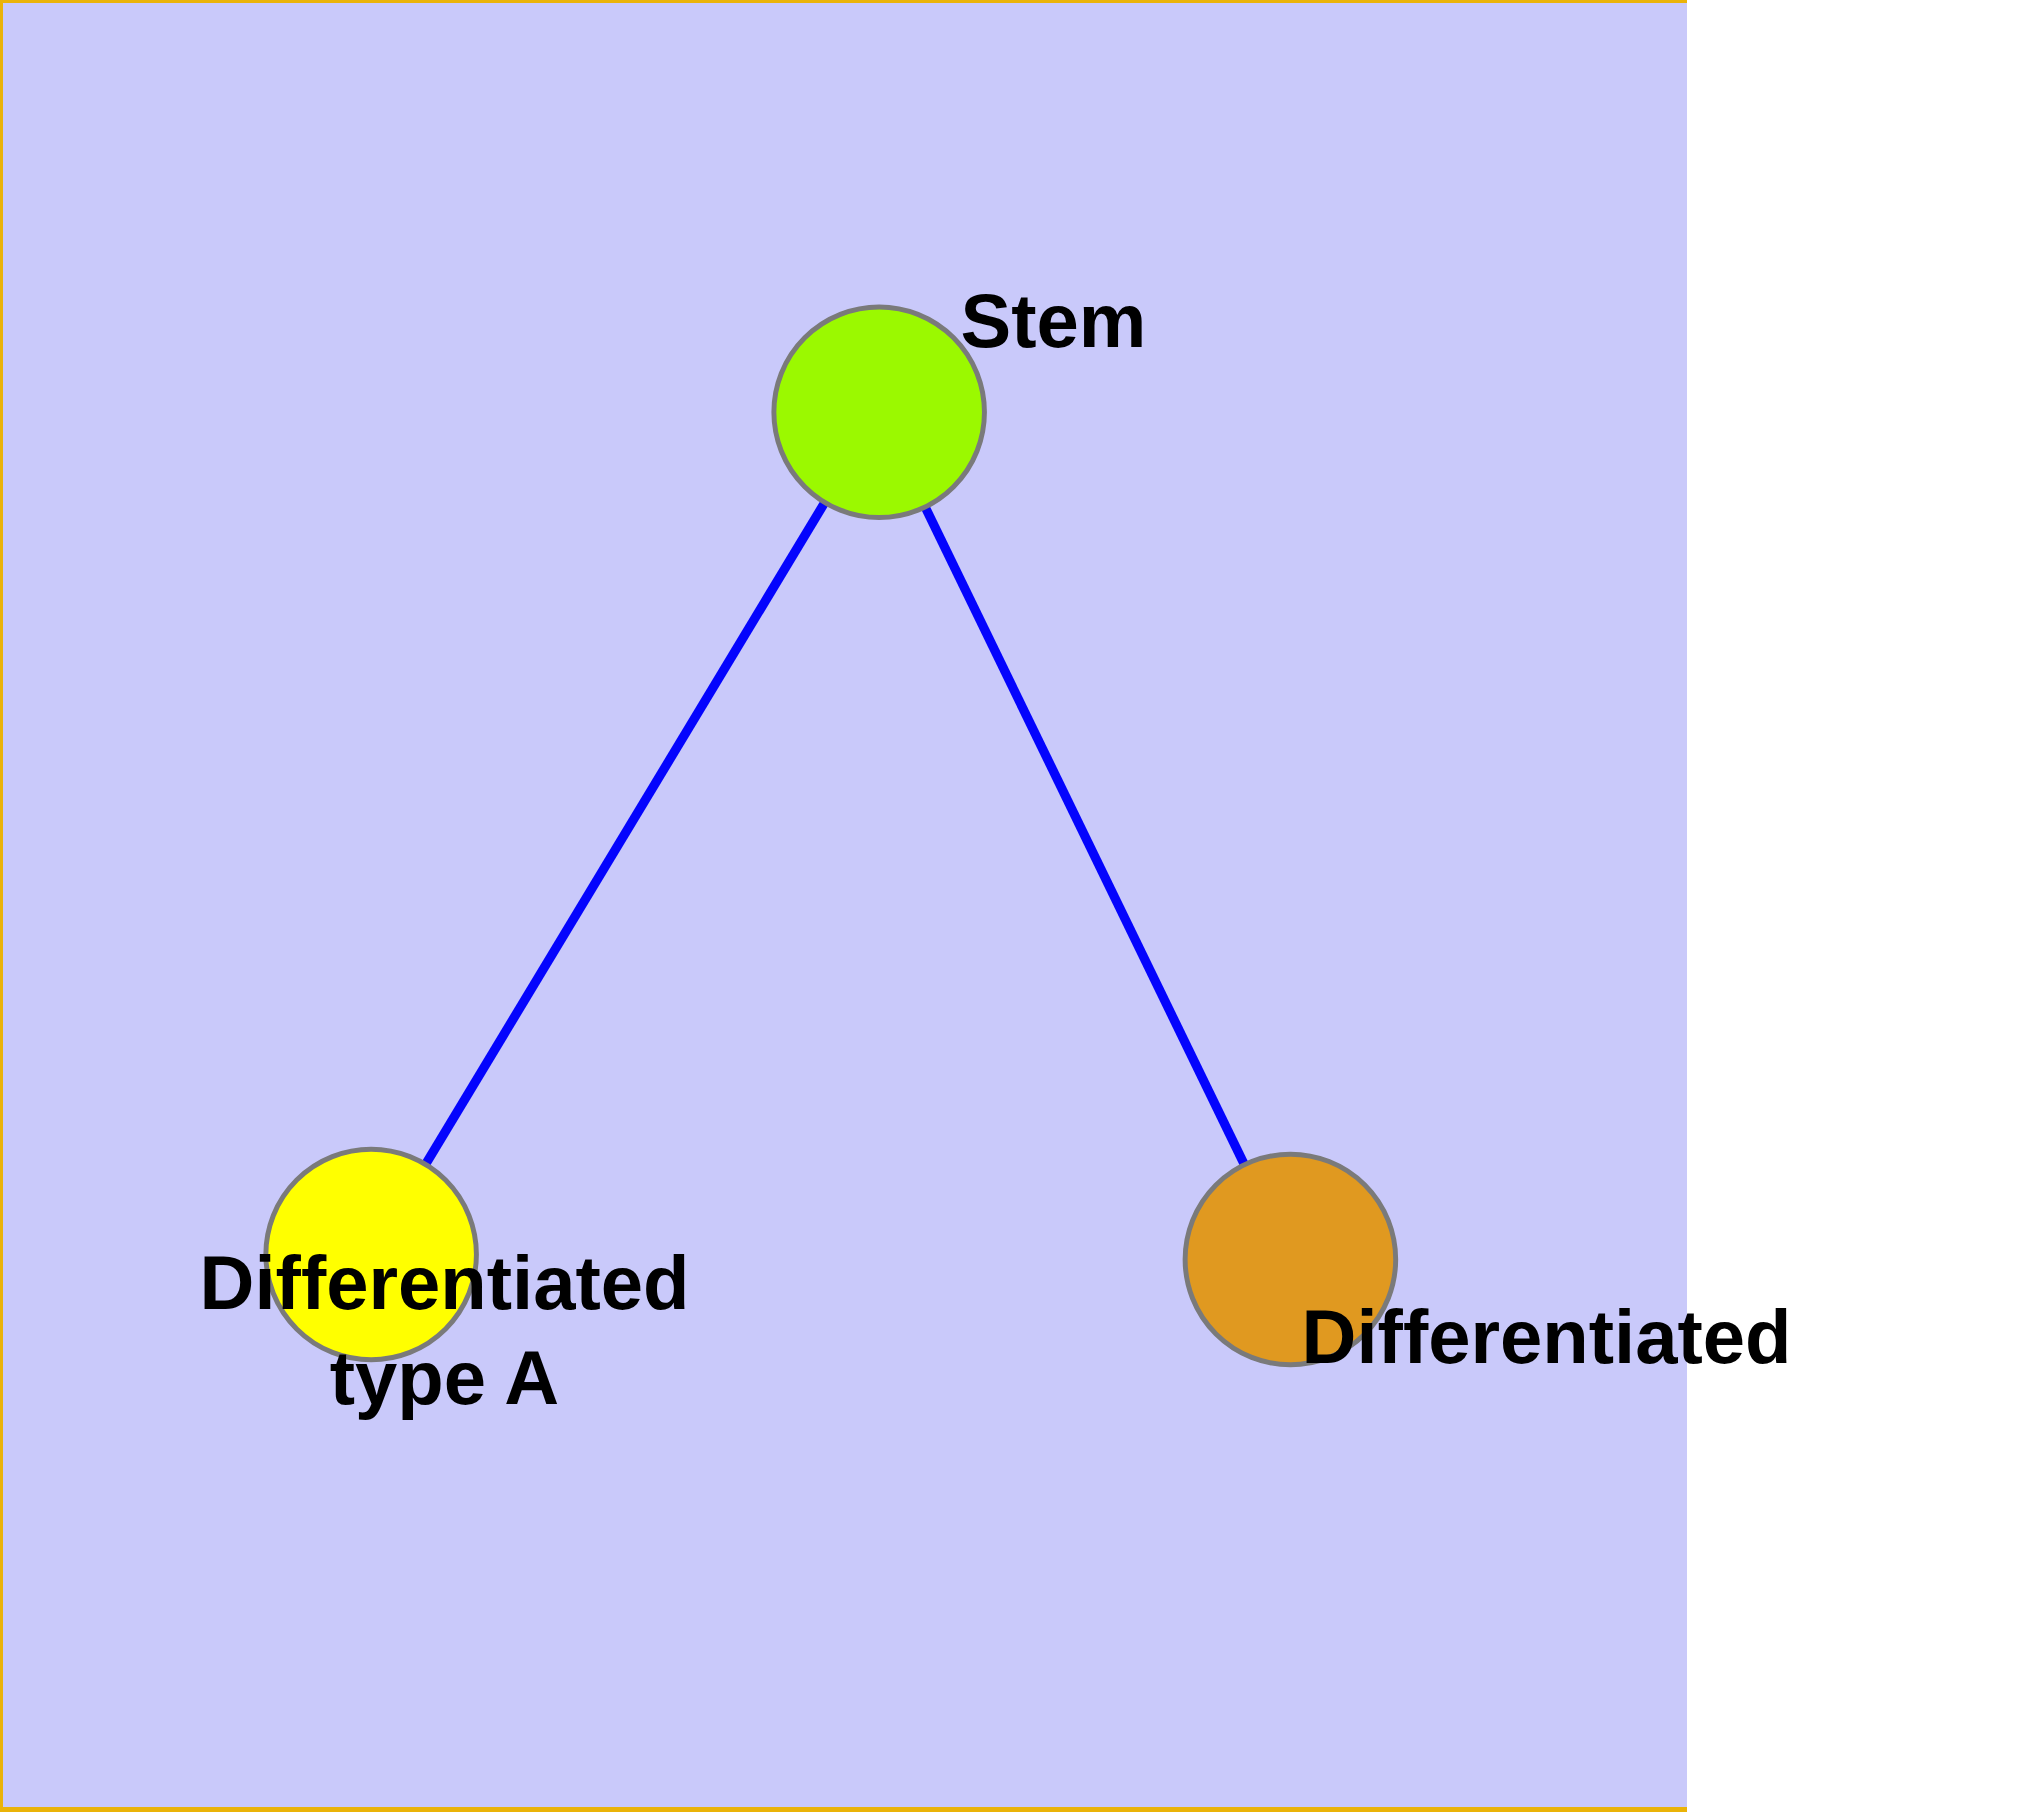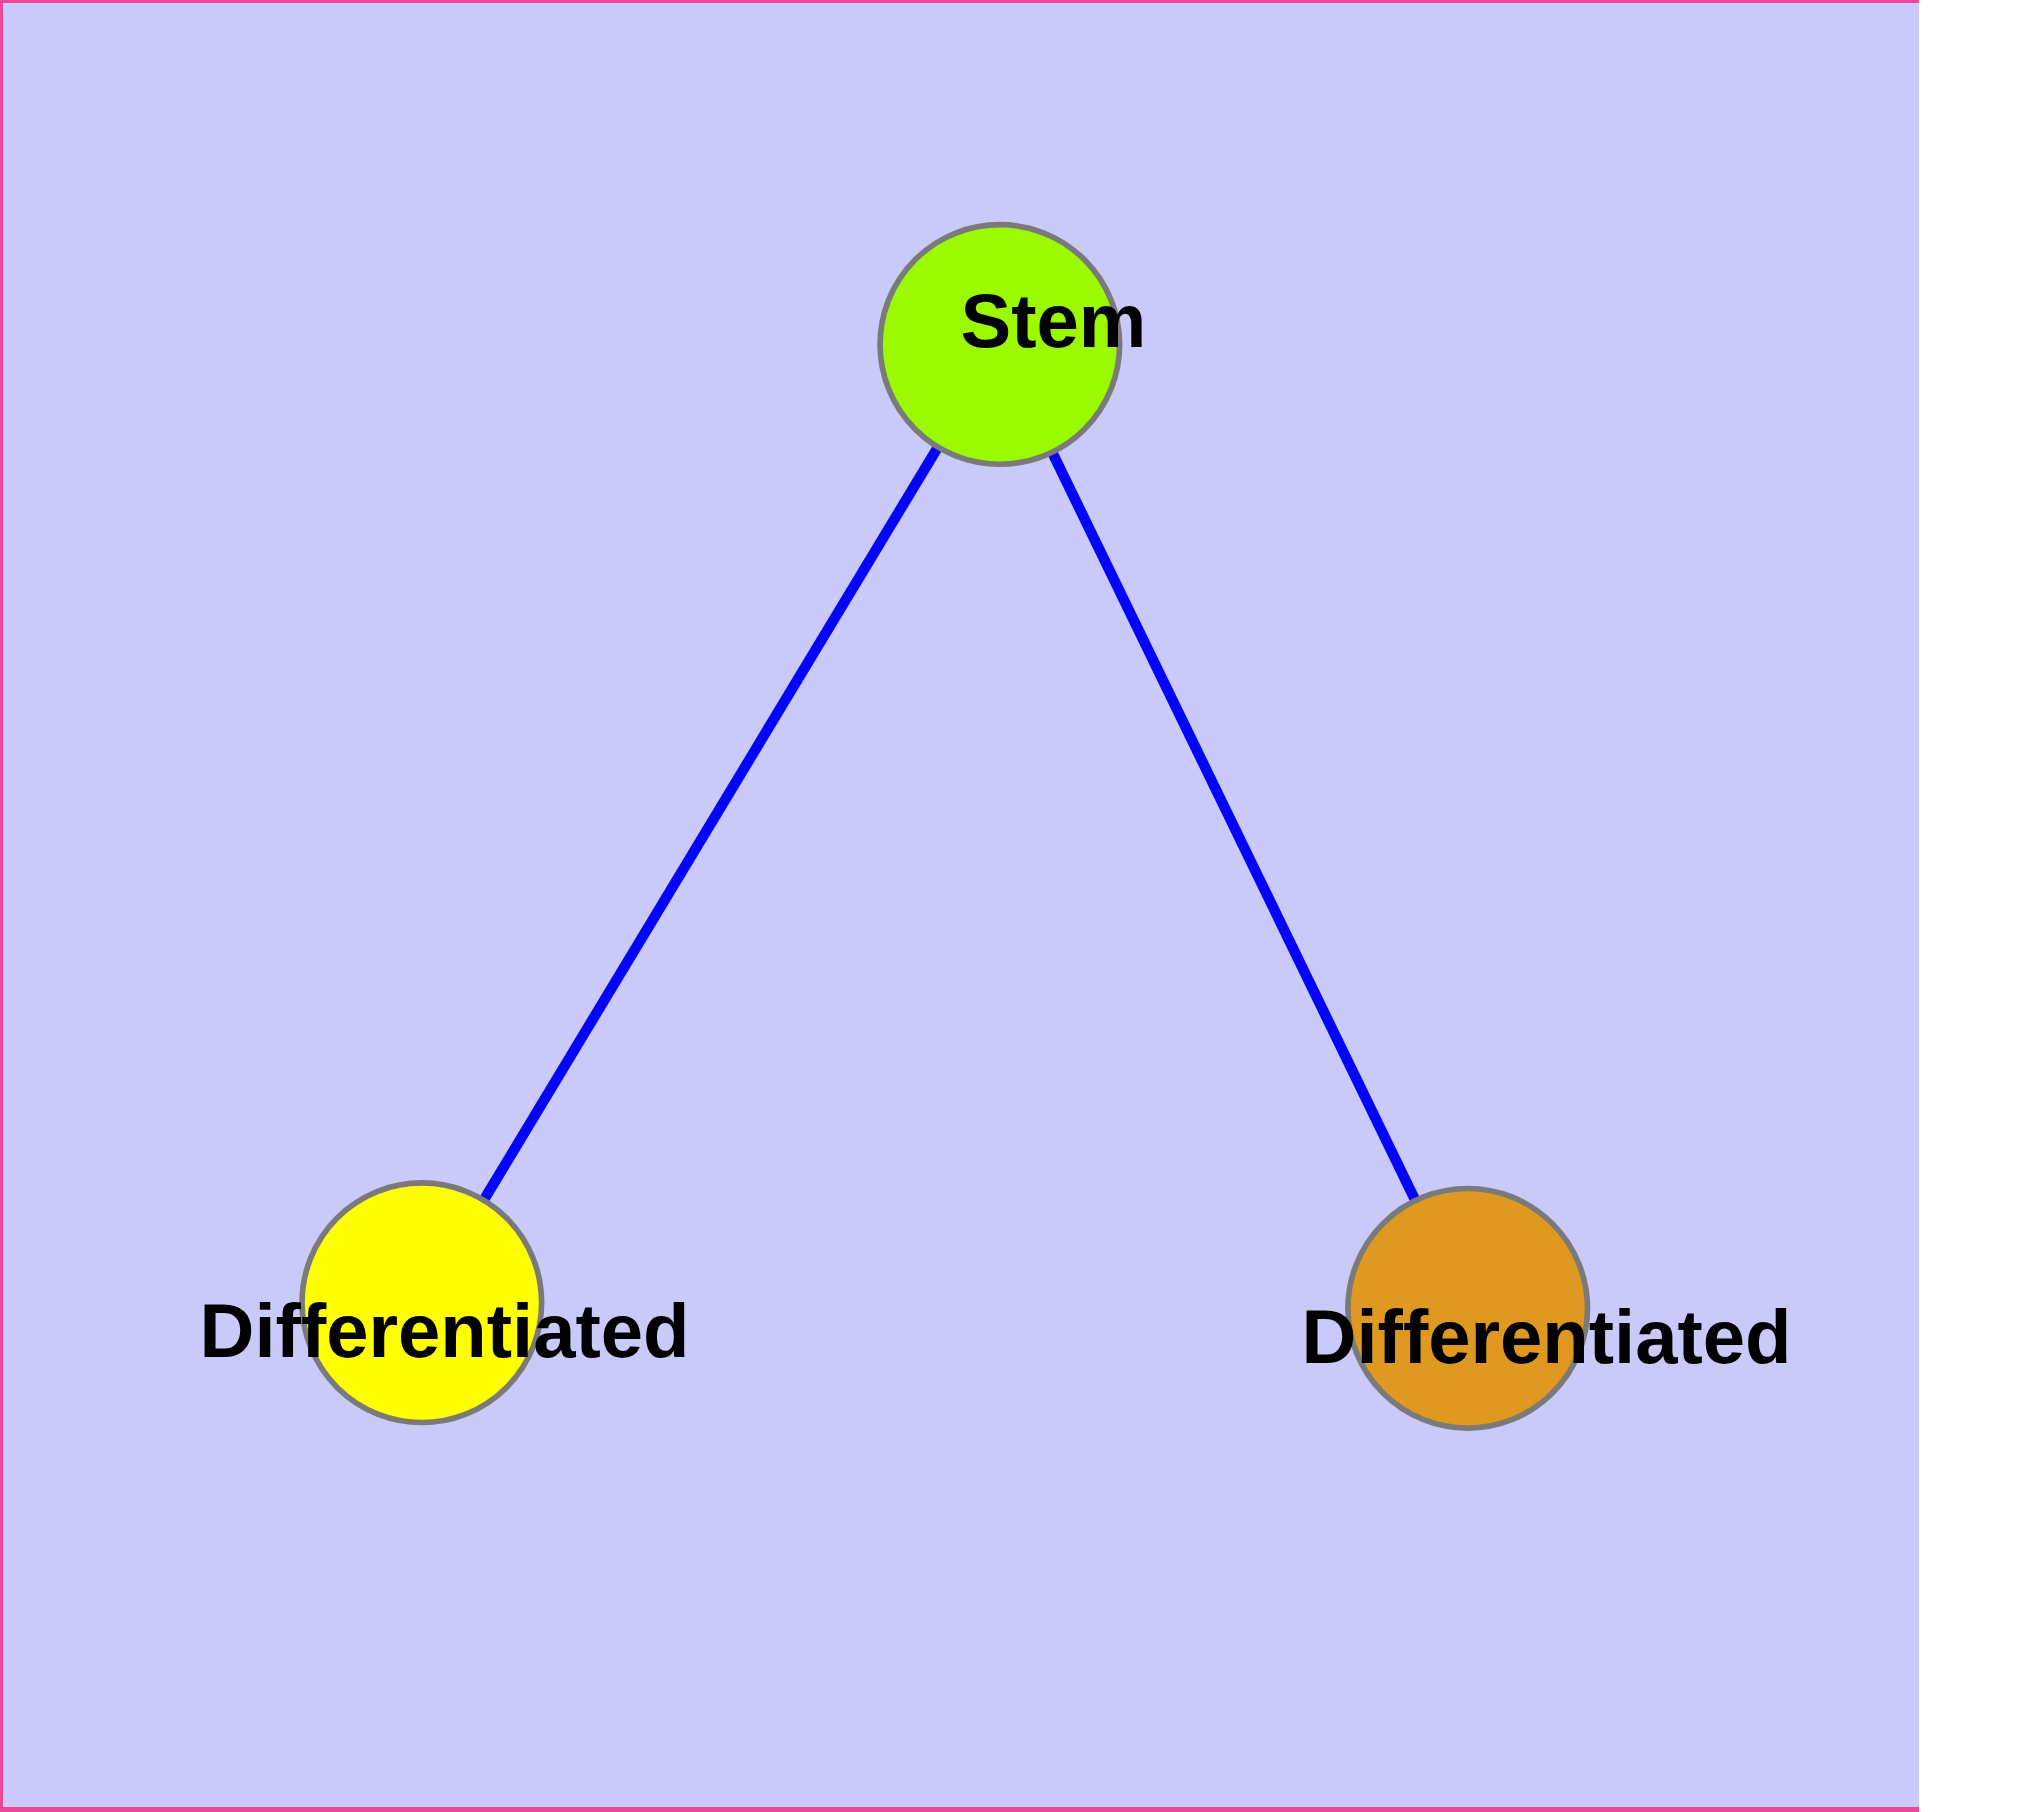--- a/index.html
+++ b/index.html
@@ -6,23 +6,23 @@
     margin: 0;
     padding: 0;
     background: #ffffff;
     width: 2021px;
     height: 1812px;
     overflow: hidden;
     font-family: "Liberation Sans", sans-serif;
   }
   .stage {
     position: relative;
-    width: 1919px;
+    width: 1687px;
     height: 1812px;
-    background: #ec4899;
+    background: #eab308;
   }
   .plot-area {
     position: absolute;
     left: 2.5px;
     top: 3.4px;
     right: 0px;
     bottom: 5.1px;
   }
   .graph-svg {
     position: absolute;
@@ -68,20 +68,21 @@
 
       <circle class="node-circle" cx="1240" cy="372" r="149" fill="#9bf900"></circle>
       <circle class="node-circle" cx="521" cy="1564" r="149" fill="#ffff00"></circle>
       <circle class="node-circle" cx="1822" cy="1571" r="149" fill="#e09920"></circle>
     </svg>
 
     <div class="node-label label-stem">Stem</div>
 
     <div class="node-label label-type-a">
       <div>Differentiated</div>
+      <div>type A</div>
     </div>
 
     <div class="node-label label-type-b">
       <div>Differentiated</div>
     </div>
 
   </div>
 </div>
 
 

